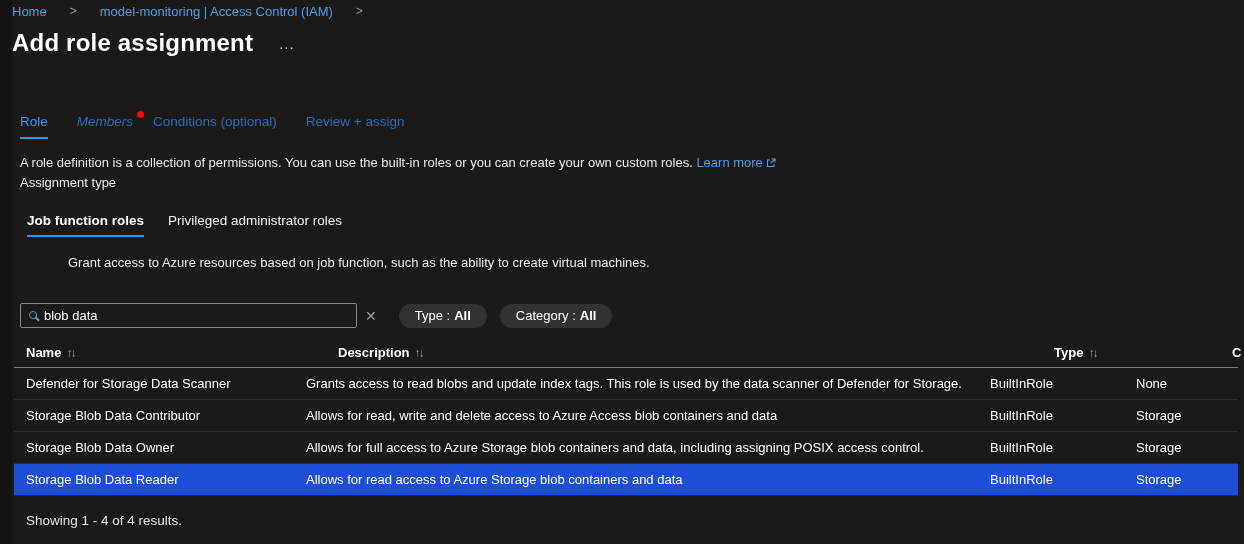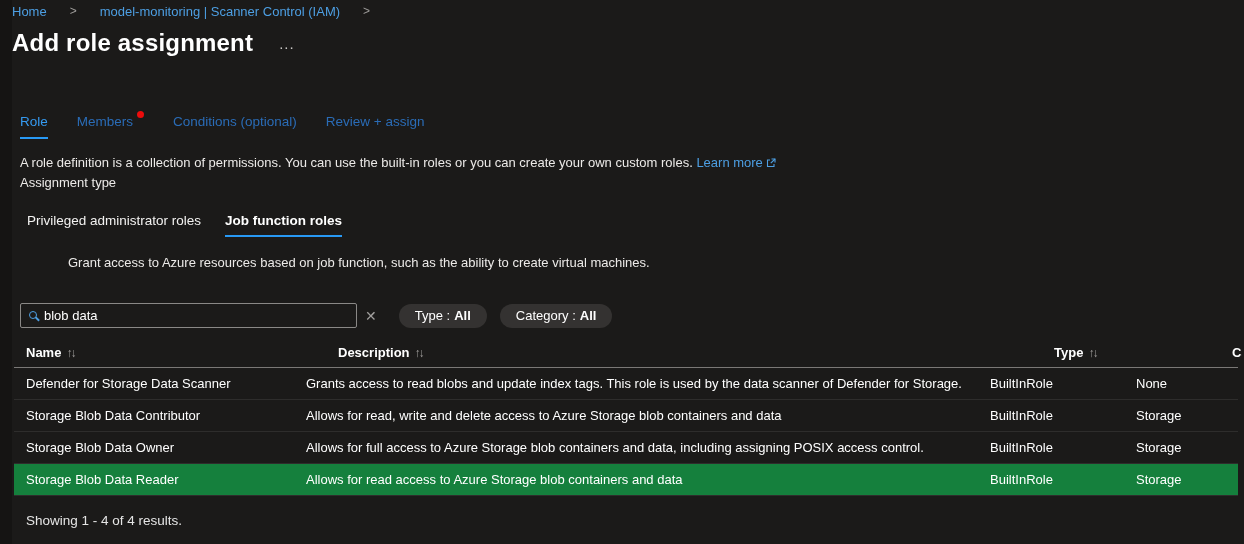--- a/index.html
+++ b/index.html
@@ -35,21 +35,21 @@
   }
   .wtab { margin-right: 29px; padding-bottom: 10px; position: relative; color: #2a6cb7; cursor: pointer; }
   .wtab.active { color: #359af0; }
   .wtab.active .wtab-underline {
     position: absolute; left: 0; right: 0; bottom: 0; height: 2px; background: #2899f5;
   }
   .wtab .red-dot {
     position: absolute; top: -3px; right: -11px;
     width: 7px; height: 7px; border-radius: 50%; background: #ec0c0c;
   }
-  .wtab.members { margin-right: 40px; }
+  .wtab.members { margin-right: 20px; font-style: italic; }
   
   .intro {
     position: absolute; top: 155px; left: 20px;
     font-size: 13px; color: #eceae8;
   }
   .learn-more { color: #4d9fe3; cursor: pointer; }
   .ext-icon { display: inline-block; vertical-align: -1px; margin-left: 3px; }
   .assignment-type {
     position: absolute; top: 175px; left: 20px; font-size: 13px; color: #eceae8;
   }
@@ -114,36 +114,36 @@
     height: 32px;
   }
   .t-head {
     height: 31px;
     font-weight: bold;
     border-bottom: 1px solid #7a7876;
     gap: 32px;
   }
   .sort-icon { font-weight: normal; color: #a19f9d; font-size: 12px; margin-left: 5px; letter-spacing: -2px; }
   .t-body .t-row { border-bottom: 1px solid #2e2d2c; cursor: pointer; }
-  .t-body .t-row.selected { background: #15803d; }
+  .t-body .t-row.selected { background: #1d4ed8; }
   .cell { overflow: hidden; white-space: nowrap; text-overflow: ellipsis; padding-right: 10px; }
   
   .results-footer {
     position: absolute; top: 513px; left: 26px; font-size: 13.5px; color: #e5e5e5;
   }
 </style>
 </head>
 <body>
 
 <div class="left-strip"></div>
 
 <nav class="breadcrumb">
   <a class="crumb">Home</a>
   <span class="crumb-sep">&gt;</span>
-  <a class="crumb">model-monitoring | Scanner Control (IAM)</a>
+  <a class="crumb">model-monitoring | Access Control (IAM)</a>
   <span class="crumb-sep">&gt;</span>
 </nav>
 
 <div class="title-row">
   <h1 class="page-title">Add role assignment</h1>
   <span class="title-more">...</span>
 </div>
 
 <div class="wizard-tabs">
   <div class="wtab active">
@@ -166,26 +166,26 @@
   <span>A role definition is a collection of permissions. You can use the built-in roles or you can create your own custom roles.</span>
   <a class="learn-more"><span>Learn more</span><svg class="ext-icon" width="10" height="10" viewBox="0 0 10 10">
         <path d="M4 2 H1.5 V8.5 H8 V6" stroke="#4d9fe3" stroke-width="1.1" fill="none"></path>
         <path d="M5.5 1 H9 V4.5" stroke="#4d9fe3" stroke-width="1.1" fill="none"></path>
         <path d="M9 1 L4.8 5.2" stroke="#4d9fe3" stroke-width="1.1" fill="none"></path>
       </svg></a>
 </p>
 <div class="assignment-type">Assignment type</div>
 
 <div class="role-tabs">
-  <div class="rtab">
-    <span>Privileged administrator roles</span>
-  </div>
   <div class="rtab active">
     <span>Job function roles</span>
     <span class="rtab-underline"></span>
+  </div>
+  <div class="rtab">
+    <span>Privileged administrator roles</span>
   </div>
 </div>
 
 <p class="grant-text">Grant access to Azure resources based on job function, such as the ability to create virtual machines.</p>
 
 <div class="search-row">
   <div class="search-box">
     <span class="search-glyph"></span>
     <input class="search-input" type="text" value="blob data" style="">
   </div>
@@ -209,21 +209,21 @@
   </div>
   <div class="t-body">
     <div class="t-row">
       <div class="cell">Defender for Storage Data Scanner</div>
       <div class="cell">Grants access to read blobs and update index tags. This role is used by the data scanner of Defender for Storage.</div>
       <div class="cell">BuiltInRole</div>
       <div class="cell">None</div>
     </div>
     <div class="t-row">
       <div class="cell">Storage Blob Data Contributor</div>
-      <div class="cell">Allows for read, write and delete access to Azure Storage blob containers and data</div>
+      <div class="cell">Allows for read, write and delete access to Azure Access blob containers and data</div>
       <div class="cell">BuiltInRole</div>
       <div class="cell">Storage</div>
     </div>
     <div class="t-row">
       <div class="cell">Storage Blob Data Owner</div>
       <div class="cell">Allows for full access to Azure Storage blob containers and data, including assigning POSIX access control.</div>
       <div class="cell">BuiltInRole</div>
       <div class="cell">Storage</div>
     </div>
     <div class="t-row selected">

